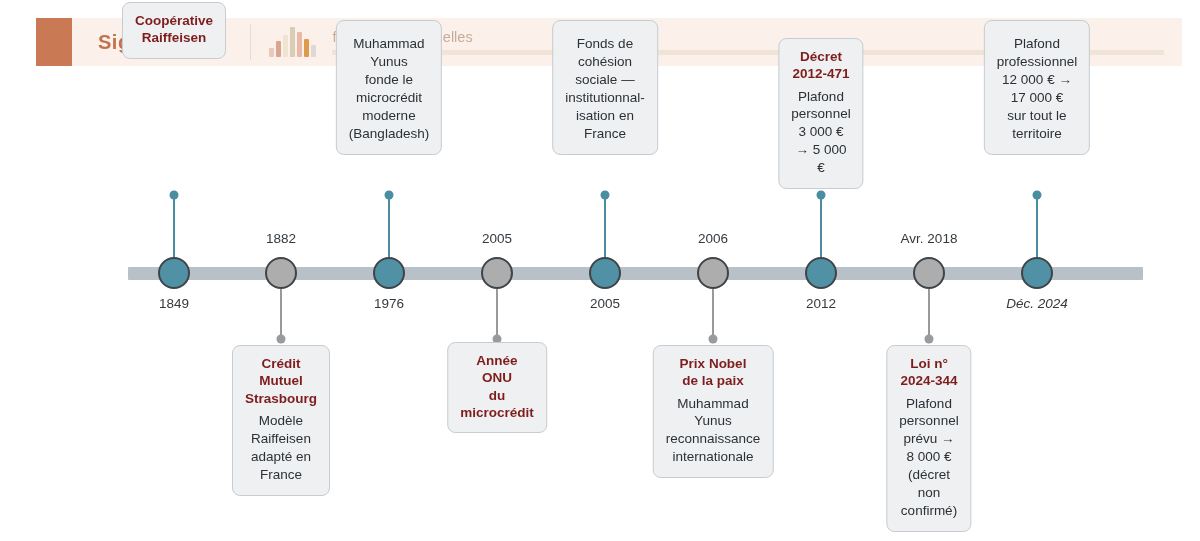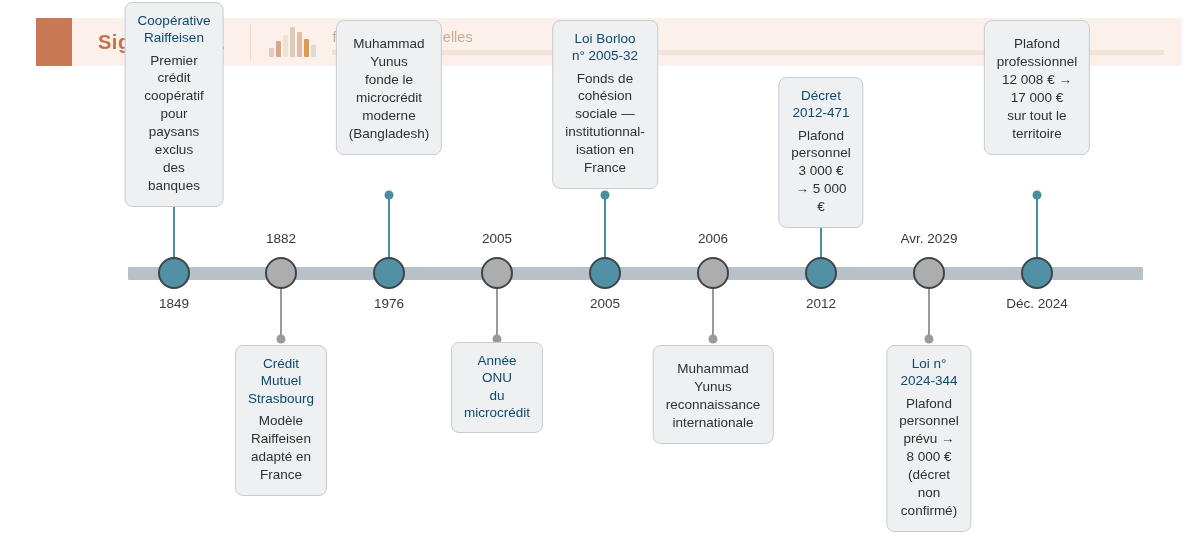--- a/index.html
+++ b/index.html
@@ -137,22 +137,22 @@
     position: absolute;
     transform: translateX(-50%);
     background: #eef0f2;
     border: 1px solid #c6ccd1;
     border-radius: 8px;
     padding: 9px 12px 11px 12px;
     text-align: center;
   }
   .card-title {
     font-size: 13.5px;
-    font-weight: normal;
-    color: #0c4a6e;
+    font-weight: bold;
+    color: #7f1d1d;
     line-height: 1.28;
     white-space: pre-line;
   }
   .card-body {
     font-size: 13.5px;
     color: #2b3136;
     line-height: 1.33;
     margin-top: 5px;
     white-space: pre-line;
   }
@@ -189,23 +189,20 @@
 
 <div class="timeline">
   <div class="axis"></div>
   <div class="node-group" id="nodes">
       <div class="node teal" style="left: 174px;"></div>
       <div class="date-label" style="left: 174px; top: 230px;">1849</div>
       <div class="stem teal" style="left: 174px; top: 129px; height: 62px;"></div>
       <div class="stem-dot teal" style="left: 174px; top: 129px;"></div>
       <div class="card" style="left: 174px; top: -64px;">
         <div class="card-title">Coopérative Raiffeisen</div>
-        <div class="card-body">Premier crédit coopératif
-pour paysans exclus
-des banques</div>
       </div>
       <div class="node gray" style="left: 281px;"></div>
       <div class="date-label" style="left: 281px; top: 165px;">1882</div>
       <div class="stem gray" style="left: 281px; top: 223px; height: 50px;"></div>
       <div class="stem-dot gray" style="left: 281px; top: 273px;"></div>
       <div class="card" style="left: 281px; top: 279px;">
         <div class="card-title">Crédit Mutuel
 Strasbourg</div>
         <div class="card-body">Modèle Raiffeisen
 adapté en France</div>
@@ -225,57 +222,57 @@
       <div class="stem-dot gray" style="left: 497px; top: 273px;"></div>
       <div class="card" style="left: 497px; top: 276px;">
         <div class="card-title">Année ONU
 du microcrédit</div>
       </div>
       <div class="node teal" style="left: 605px;"></div>
       <div class="date-label" style="left: 605px; top: 230px;">2005</div>
       <div class="stem teal" style="left: 605px; top: 129px; height: 62px;"></div>
       <div class="stem-dot teal" style="left: 605px; top: 129px;"></div>
       <div class="card" style="left: 605px; top: -46px;">
-        <div class="card-title">Loi Borloo
-n° 2005-32</div>
         <div class="card-body">Fonds de cohésion
 sociale — institutionnal-
 isation en France</div>
       </div>
       <div class="node gray" style="left: 713px;"></div>
       <div class="date-label" style="left: 713px; top: 165px;">2006</div>
       <div class="stem gray" style="left: 713px; top: 223px; height: 50px;"></div>
       <div class="stem-dot gray" style="left: 713px; top: 273px;"></div>
       <div class="card" style="left: 713px; top: 279px;">
+        <div class="card-title">Prix Nobel
+de la paix</div>
         <div class="card-body">Muhammad Yunus
 reconnaissance
 internationale</div>
       </div>
       <div class="node teal" style="left: 821px;"></div>
       <div class="date-label" style="left: 821px; top: 230px;">2012</div>
       <div class="stem teal" style="left: 821px; top: 129px; height: 62px;"></div>
       <div class="stem-dot teal" style="left: 821px; top: 129px;"></div>
-      <div class="card" style="left: 821px; top: -28px; margin-top: 39px;">
+      <div class="card" style="left: 821px; top: -28px;">
         <div class="card-title">Décret 2012-471</div>
         <div class="card-body">Plafond personnel
 3 000 € → 5 000 €</div>
       </div>
       <div class="node gray" style="left: 929px;"></div>
-      <div class="date-label" style="left: 929px; top: 165px;">Avr. 2029</div>
+      <div class="date-label" style="left: 929px; top: 165px;">Avr. 2018</div>
       <div class="stem gray" style="left: 929px; top: 223px; height: 50px;"></div>
       <div class="stem-dot gray" style="left: 929px; top: 273px;"></div>
       <div class="card" style="left: 929px; top: 279px;">
         <div class="card-title">Loi n° 2024-344</div>
         <div class="card-body">Plafond personnel
 prévu → 8 000 €
 (décret non confirmé)</div>
       </div>
       <div class="node teal" style="left: 1037px;"></div>
-      <div class="date-label" style="left: 1037px; top: 230px;">Déc. 2024</div>
+      <div class="date-label" style="left: 1037px; top: 230px; font-style: italic;">Déc. 2024</div>
       <div class="stem teal" style="left: 1037px; top: 129px; height: 62px;"></div>
       <div class="stem-dot teal" style="left: 1037px; top: 129px;"></div>
       <div class="card" style="left: 1037px; top: -46px;">
         <div class="card-body">Plafond professionnel
-12 008 € → 17 000 €
+12 000 € → 17 000 €
 sur tout le territoire</div>
       </div>
     </div>
 </div>
 
 </body></html>

